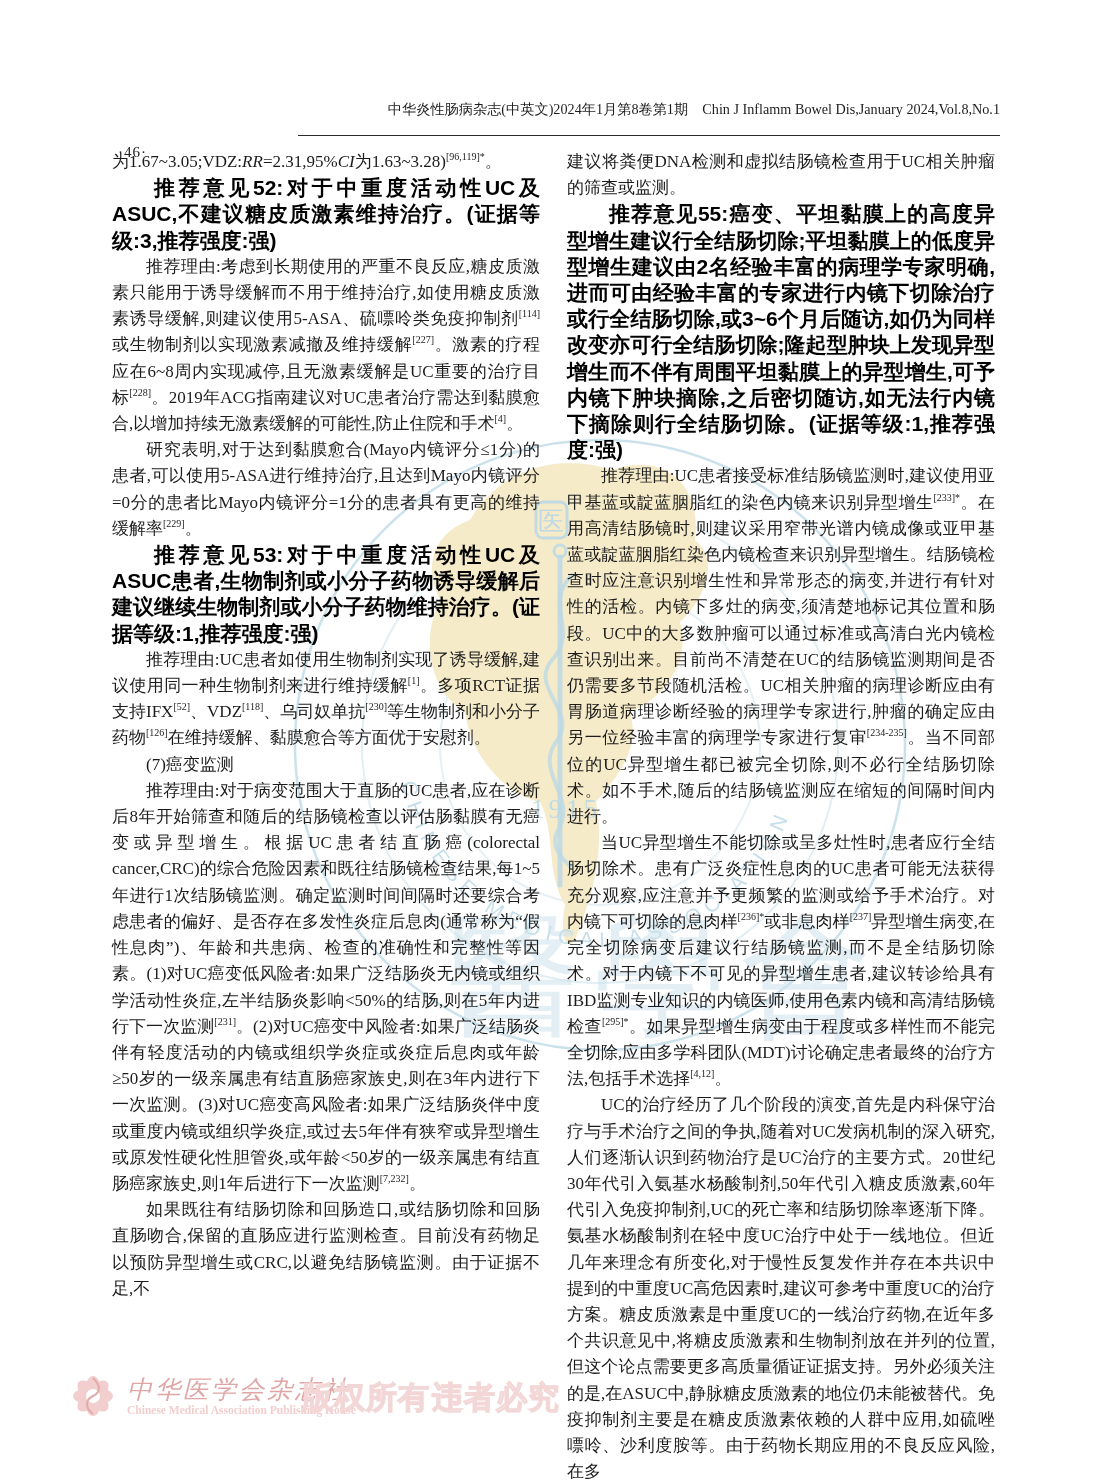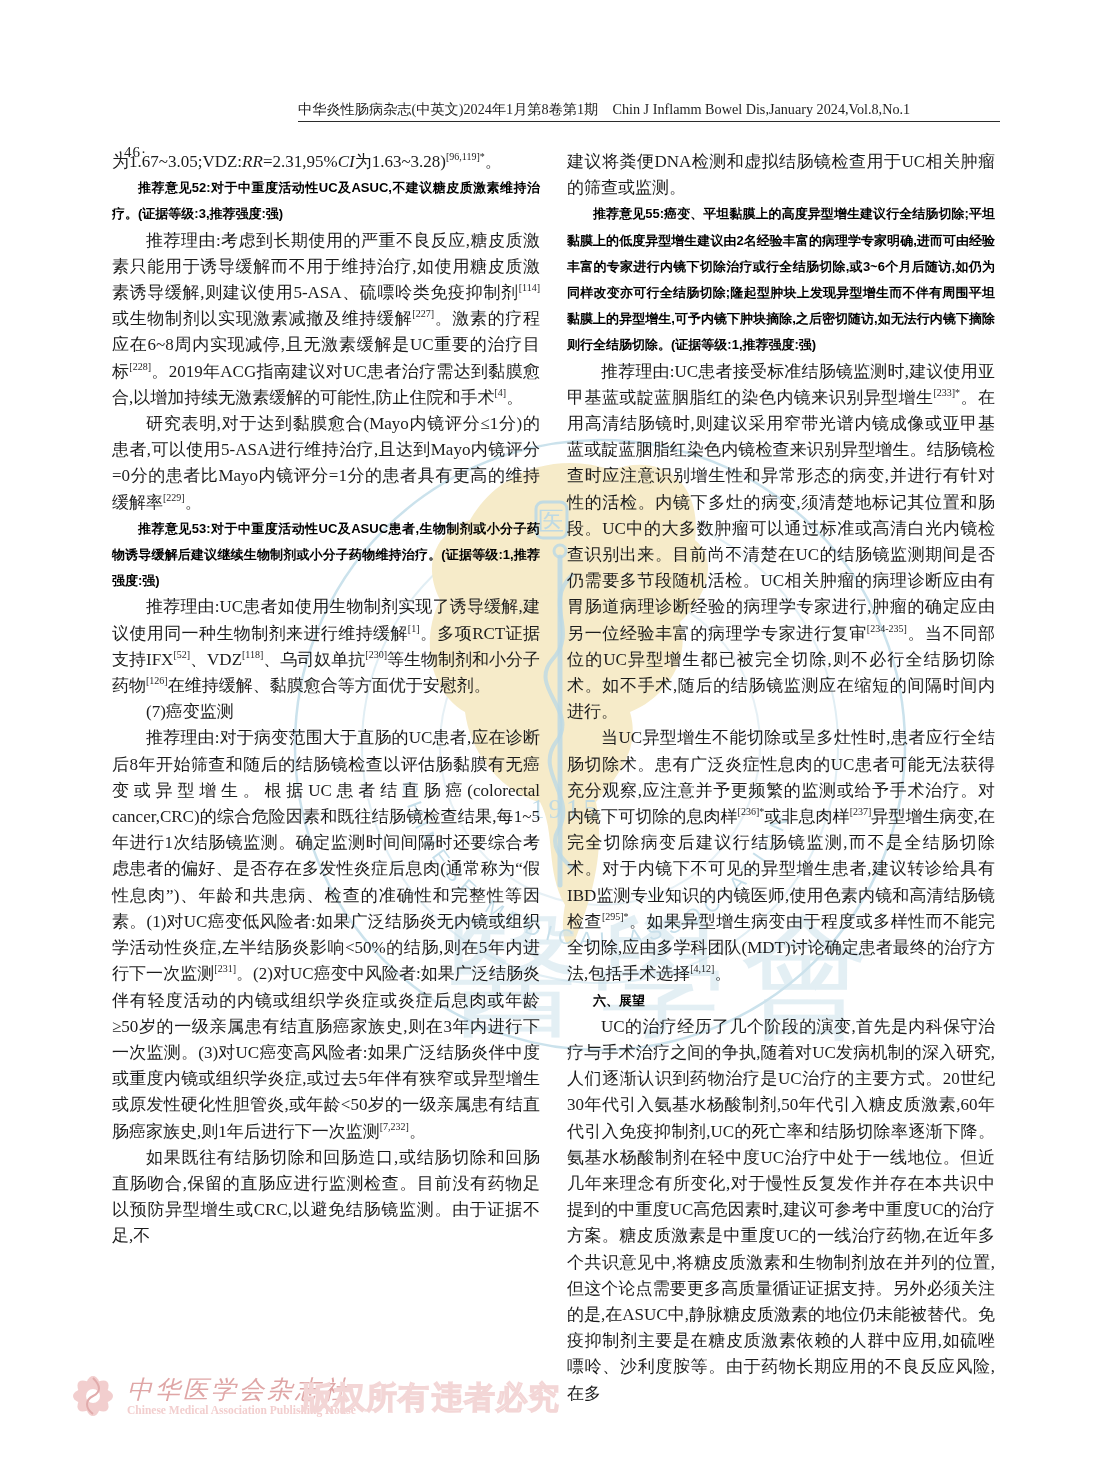--- a/index.html
+++ b/index.html
@@ -7,37 +7,37 @@
     width:1100px;height:1482px;position:relative;background:#ffffff;
     font-family:"Liberation Serif","DejaVu Serif",serif;
     color:#1b1b1b;overflow:hidden;
   }
   
   .pagenum{
     position:absolute;left:118px;top:104px;font-size:15px;color:#222;
     letter-spacing:1px;z-index:3;margin-top:40px;
   }
   .journal{
-    position:absolute;left:298px;width:702px;top:100px;text-align:left;
-    border-bottom:1.5px solid #2b2b2b;padding-bottom:2px;font-size:14.2px;
+    position:absolute;left:298px;width:702px;top:100px;text-align:right;
+    border-bottom:1.5px solid #2b2b2b;padding-bottom:16px;font-size:14.2px;
     white-space:nowrap;color:#1d1d1d;z-index:3;
   }
   
   .col{
     position:absolute;top:149px;width:428px;font-size:17px;line-height:26.2px;
     text-align:justify;z-index:2;
   }
   .col-left{left:112px;}
   .col-right{left:567px;}
   .para{text-indent:2em;margin:0;}
   .para.noindent{text-indent:0;}
   .para.strong,.para.heading{
     font-weight:bold;color:#000;
     font-family:"Liberation Sans","DejaVu Sans",sans-serif;
-    font-size:13px;
+    font-size:21px;
   }
   .para sup{font-size:10px;line-height:0;vertical-align:super;}
   .it{font-style:italic;}
   
   .wm{position:absolute;left:0;top:0;z-index:1;pointer-events:none;}
 </style>
 </head>
 <body>
 
 <svg class="wm" width="1100" height="1482" viewBox="0 0 1100 1482">
@@ -102,15 +102,14 @@
     <div class="para body"><span>推荐理由:UC患者如使用生物制剂实现了诱导缓解,建议使用同一种生物制剂来进行维持缓解</span><sup>[1]</sup><span>。多项RCT证据支持IFX</span><sup>[52]</sup><span>、VDZ</span><sup>[118]</sup><span>、乌司奴单抗</span><sup>[230]</sup><span>等生物制剂和小分子药物</span><sup>[126]</sup><span>在维持缓解、黏膜愈合等方面优于安慰剂。</span></div>
     <div class="para body"><span>(7)癌变监测</span></div>
     <div class="para body"><span>推荐理由:对于病变范围大于直肠的UC患者,应在诊断后8年开始筛查和随后的结肠镜检查以评估肠黏膜有无癌变或异型增生。根据UC患者结直肠癌(colorectal cancer,CRC)的综合危险因素和既往结肠镜检查结果,每1~5年进行1次结肠镜监测。确定监测时间间隔时还要综合考虑患者的偏好、是否存在多发性炎症后息肉(通常称为“假性息肉”)、年龄和共患病、检查的准确性和完整性等因素。(1)对UC癌变低风险者:如果广泛结肠炎无内镜或组织学活动性炎症,左半结肠炎影响&lt;50%的结肠,则在5年内进行下一次监测</span><sup>[231]</sup><span>。(2)对UC癌变中风险者:如果广泛结肠炎伴有轻度活动的内镜或组织学炎症或炎症后息肉或年龄≥50岁的一级亲属患有结直肠癌家族史,则在3年内进行下一次监测。(3)对UC癌变高风险者:如果广泛结肠炎伴中度或重度内镜或组织学炎症,或过去5年伴有狭窄或异型增生或原发性硬化性胆管炎,或年龄&lt;50岁的一级亲属患有结直肠癌家族史,则1年后进行下一次监测</span><sup>[7,232]</sup><span>。</span></div>
     <div class="para body"><span>如果既往有结肠切除和回肠造口,或结肠切除和回肠直肠吻合,保留的直肠应进行监测检查。目前没有药物足以预防异型增生或CRC,以避免结肠镜监测。由于证据不足,不</span></div>
   </div>
 <div class="col col-right">
     <div class="para body noindent"><span>建议将粪便DNA检测和虚拟结肠镜检查用于UC相关肿瘤的筛查或监测。</span></div>
     <div class="para strong"><span>推荐意见55:癌变、平坦黏膜上的高度异型增生建议行全结肠切除;平坦黏膜上的低度异型增生建议由2名经验丰富的病理学专家明确,进而可由经验丰富的专家进行内镜下切除治疗或行全结肠切除,或3~6个月后随访,如仍为同样改变亦可行全结肠切除;隆起型肿块上发现异型增生而不伴有周围平坦黏膜上的异型增生,可予内镜下肿块摘除,之后密切随访,如无法行内镜下摘除则行全结肠切除。(证据等级:1,推荐强度:强)</span></div>
     <div class="para body"><span>推荐理由:UC患者接受标准结肠镜监测时,建议使用亚甲基蓝或靛蓝胭脂红的染色内镜来识别异型增生</span><sup>[233]*</sup><span>。在用高清结肠镜时,则建议采用窄带光谱内镜成像或亚甲基蓝或靛蓝胭脂红染色内镜检查来识别异型增生。结肠镜检查时应注意识别增生性和异常形态的病变,并进行有针对性的活检。内镜下多灶的病变,须清楚地标记其位置和肠段。UC中的大多数肿瘤可以通过标准或高清白光内镜检查识别出来。目前尚不清楚在UC的结肠镜监测期间是否仍需要多节段随机活检。UC相关肿瘤的病理诊断应由有胃肠道病理诊断经验的病理学专家进行,肿瘤的确定应由另一位经验丰富的病理学专家进行复审</span><sup>[234-235]</sup><span>。当不同部位的UC异型增生都已被完全切除,则不必行全结肠切除术。如不手术,随后的结肠镜监测应在缩短的间隔时间内进行。</span></div>
     <div class="para body"><span>当UC异型增生不能切除或呈多灶性时,患者应行全结肠切除术。患有广泛炎症性息肉的UC患者可能无法获得充分观察,应注意并予更频繁的监测或给予手术治疗。对内镜下可切除的息肉样</span><sup>[236]*</sup><span>或非息肉样</span><sup>[237]</sup><span>异型增生病变,在完全切除病变后建议行结肠镜监测,而不是全结肠切除术。对于内镜下不可见的异型增生患者,建议转诊给具有IBD监测专业知识的内镜医师,使用色素内镜和高清结肠镜检查</span><sup>[295]*</sup><span>。如果异型增生病变由于程度或多样性而不能完全切除,应由多学科团队(MDT)讨论确定患者最终的治疗方法,包括手术选择</span><sup>[4,12]</sup><span>。</span></div>
-    <div class="para heading"><span>六、展望</span></div>
     <div class="para body"><span>UC的治疗经历了几个阶段的演变,首先是内科保守治疗与手术治疗之间的争执,随着对UC发病机制的深入研究,人们逐渐认识到药物治疗是UC治疗的主要方式。20世纪30年代引入氨基水杨酸制剂,50年代引入糖皮质激素,60年代引入免疫抑制剂,UC的死亡率和结肠切除率逐渐下降。氨基水杨酸制剂在轻中度UC治疗中处于一线地位。但近几年来理念有所变化,对于慢性反复发作并存在本共识中提到的中重度UC高危因素时,建议可参考中重度UC的治疗方案。糖皮质激素是中重度UC的一线治疗药物,在近年多个共识意见中,将糖皮质激素和生物制剂放在并列的位置,但这个论点需要更多高质量循证证据支持。另外必须关注的是,在ASUC中,静脉糖皮质激素的地位仍未能被替代。免疫抑制剂主要是在糖皮质激素依赖的人群中应用,如硫唑嘌呤、沙利度胺等。由于药物长期应用的不良反应风险,在多</span></div>
   </div>
 
 </body></html>

